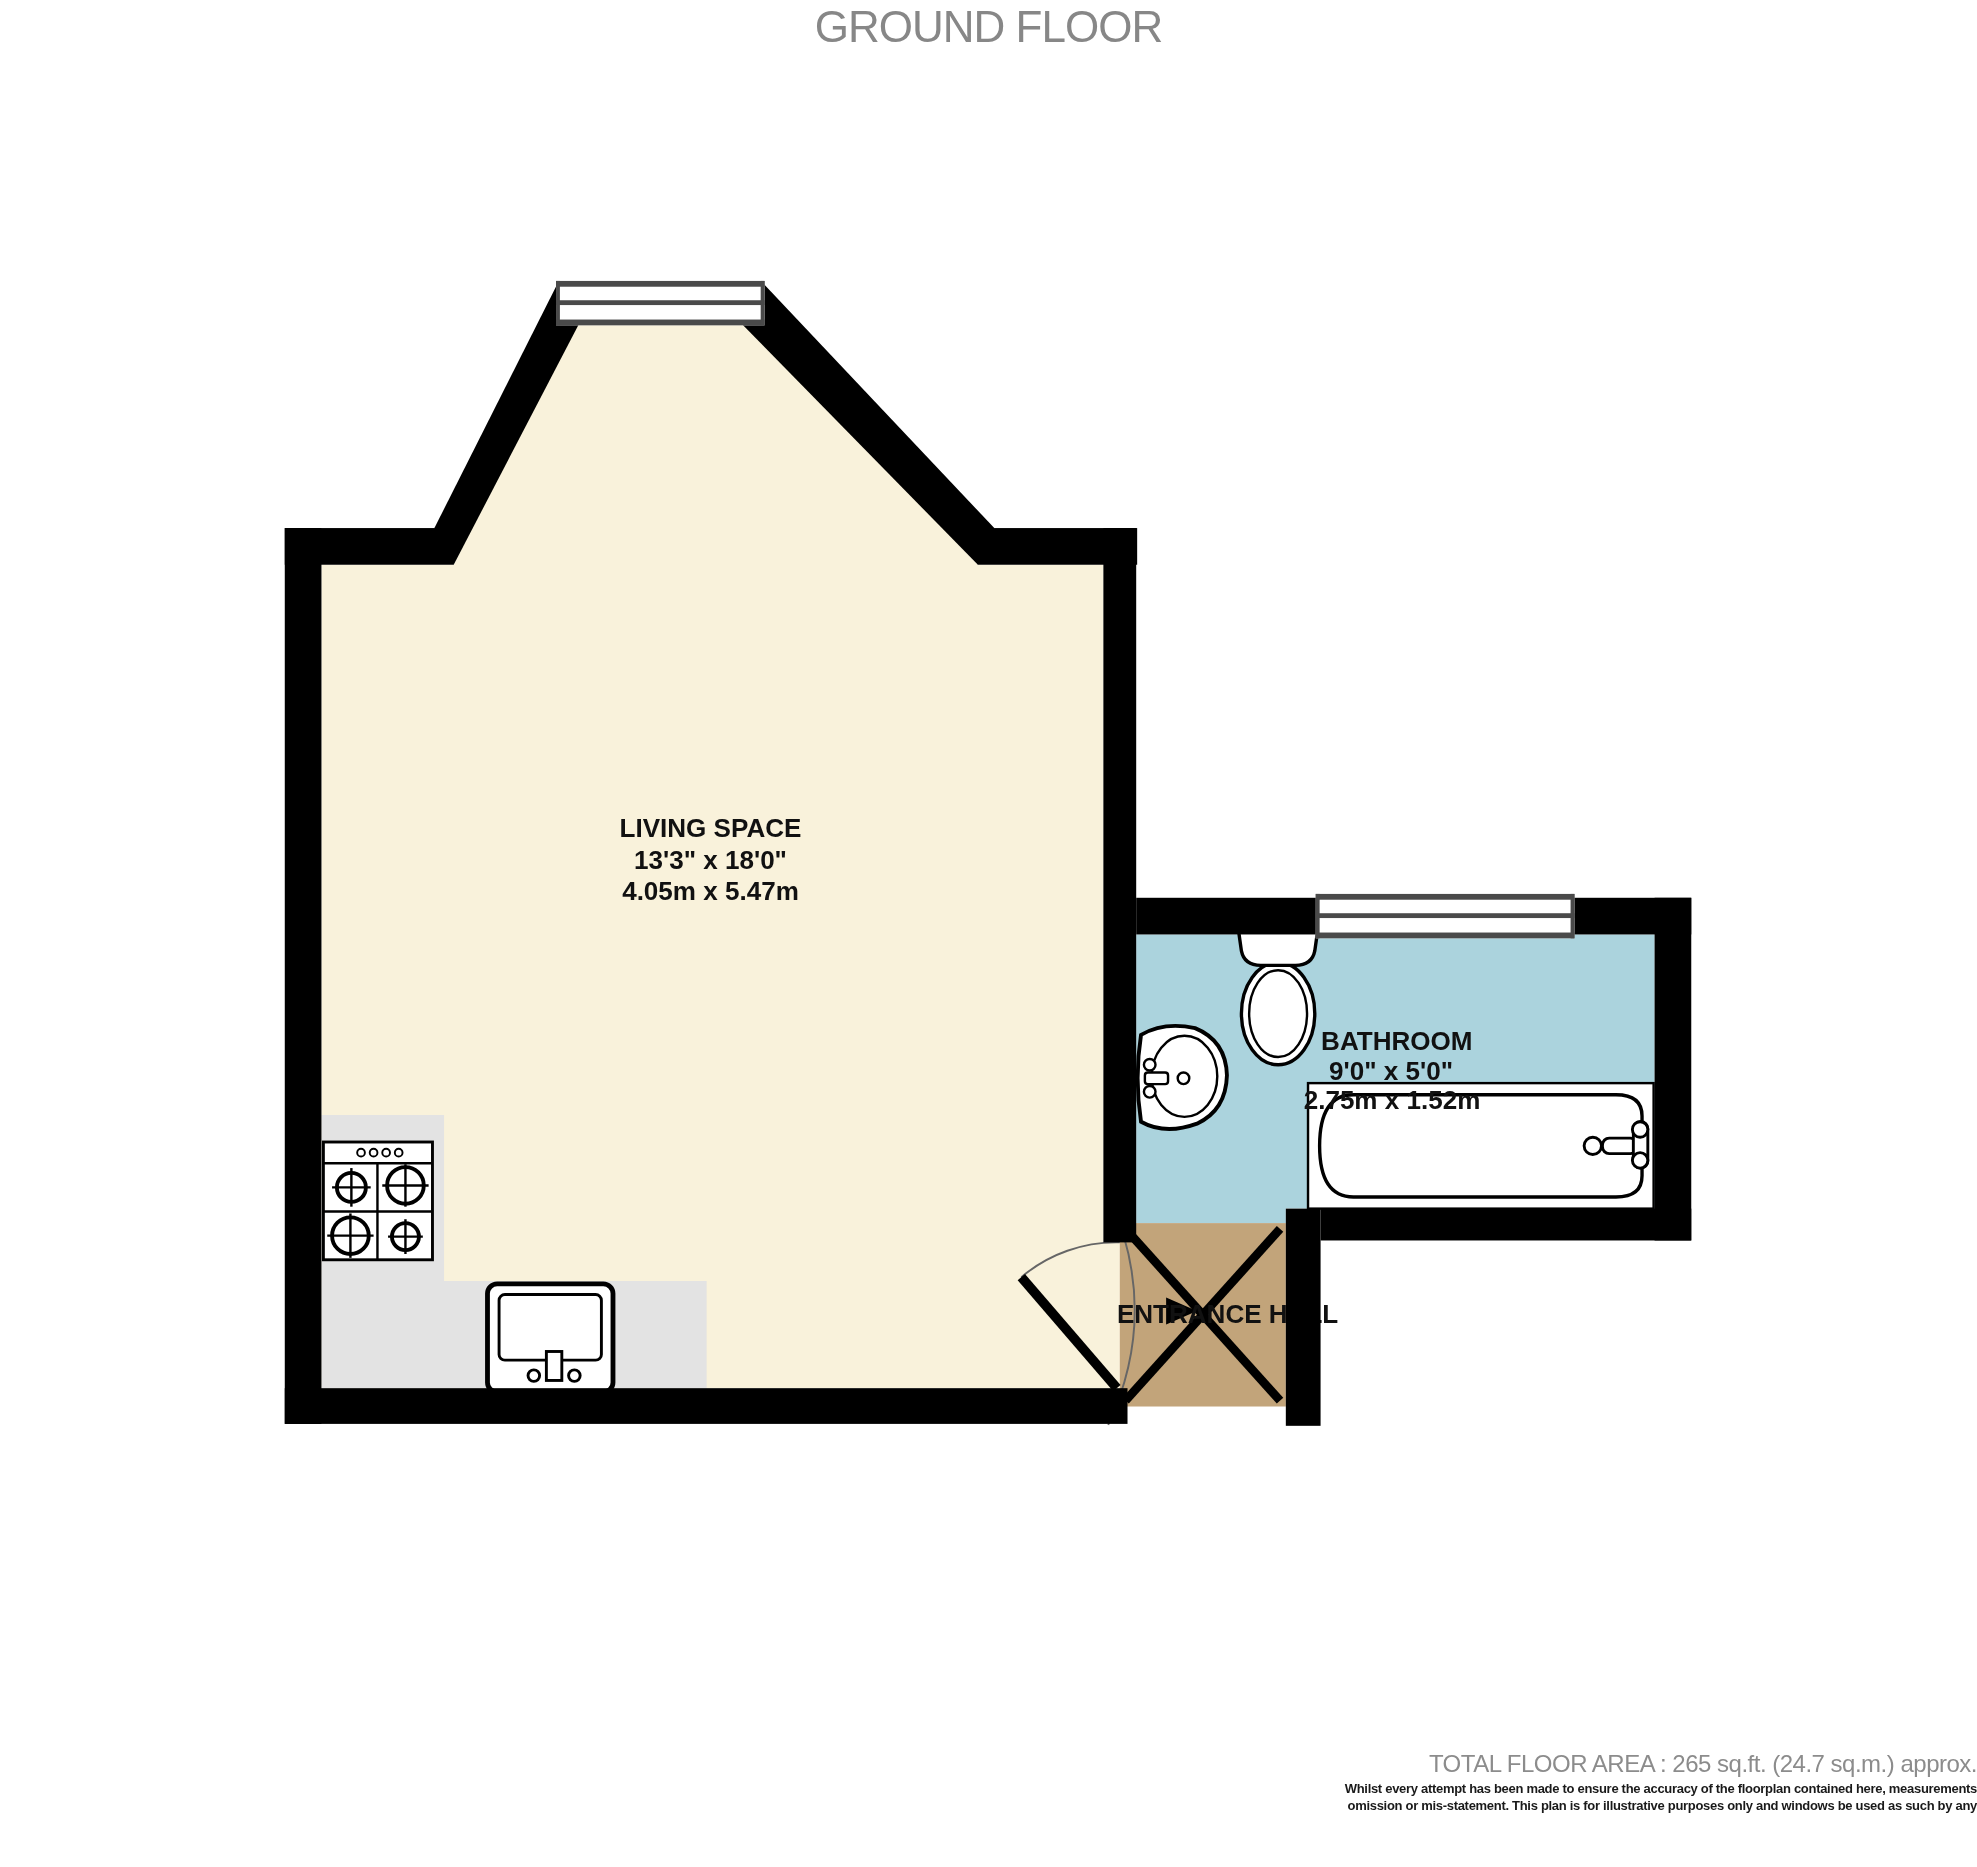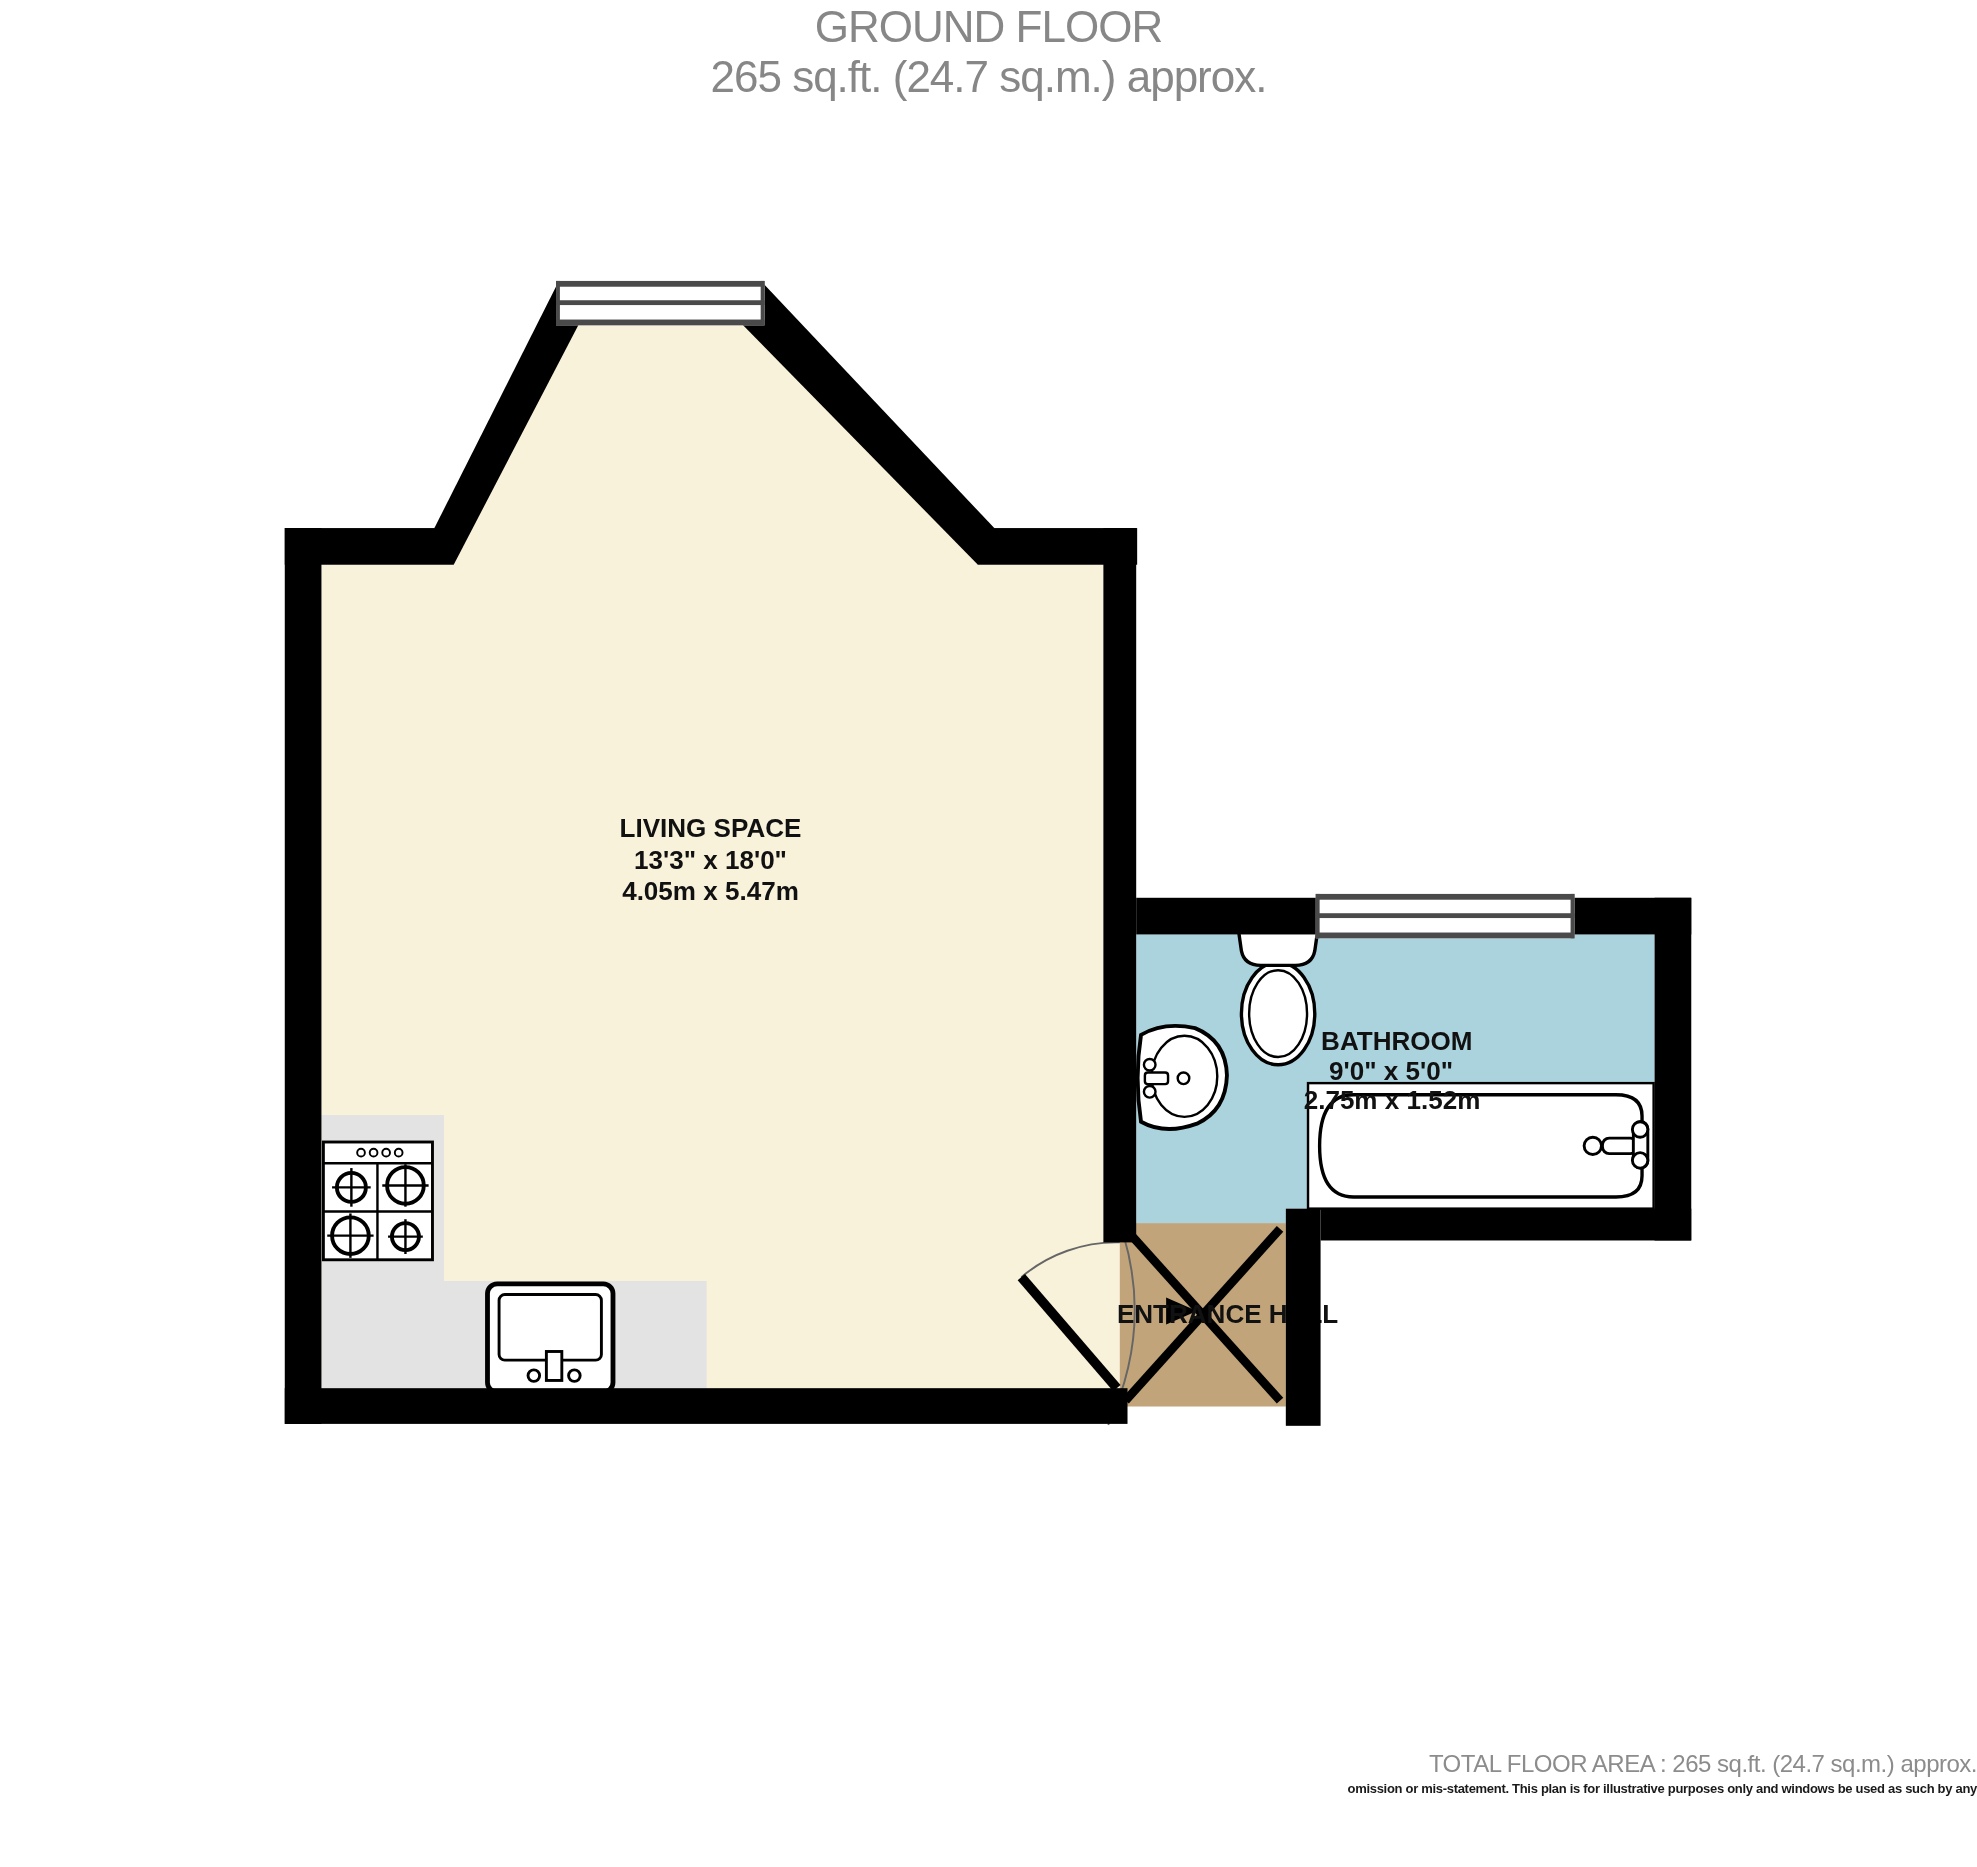--- a/index.html
+++ b/index.html
@@ -13,21 +13,20 @@
   .footer-disc{top:1780px;color:#1a1a1a;font-size:13px;font-weight:bold;line-height:17.4px;letter-spacing:-0.3px;}
   svg text{font-family:"Liberation Sans","DejaVu Sans",sans-serif;font-weight:bold;fill:#111;}
 </style>
 </head>
 <body>
 
 <div id="stage">
 
   <div class="title">
     <div>GROUND FLOOR</div>
-    <div>265 sq.ft. (24.7 sq.m.) approx.</div>
   </div>
 
   <svg id="plan-svg" width="1977" height="1867" viewBox="0 0 2048 1934">
 
     <polygon points="333,585 470,585 590,335 778,335 1013,585 1143,585 1143,1287 1160,1287 1160,1438 333,1438" fill="#F9F2DB"></polygon>
     <polygon points="333,1155 460,1155 460,1327 732,1327 732,1438 333,1438" fill="#E3E3E3"></polygon>
     <polygon points="1177,968 1714,968 1714,1252 1332,1252 1332,1267 1177,1267" fill="#ABD3DD"></polygon>
     <rect x="1160" y="1267" width="172" height="190" fill="#C2A47A"></rect>
 
     <g stroke="#000" stroke-width="9">
@@ -136,18 +135,19 @@
         <rect x="1363" y="946" width="268" height="5"></rect>
         <rect x="1363" y="966" width="268" height="6"></rect>
         <rect x="1363" y="926" width="4" height="46"></rect>
         <rect x="1627" y="926" width="4" height="46"></rect>
       </g>
     </g>
   </svg>
 
   <div class="footer footer-total">TOTAL FLOOR AREA : 265 sq.ft. (24.7 sq.m.) approx.</div>
   <div class="footer footer-disc">
+    <div>Whilst every attempt has been made to ensure the accuracy of the floorplan contained here, measurements</div>
     <div>omission or mis-statement. This plan is for illustrative purposes only and windows be used as such by any</div>
 
   </div>
 
 </div>
 
 
 </body></html>

